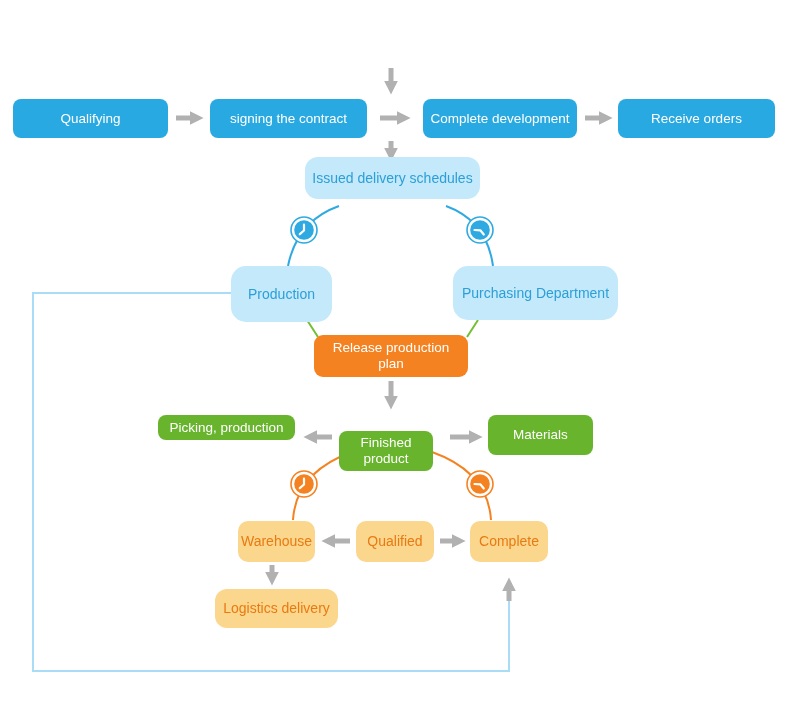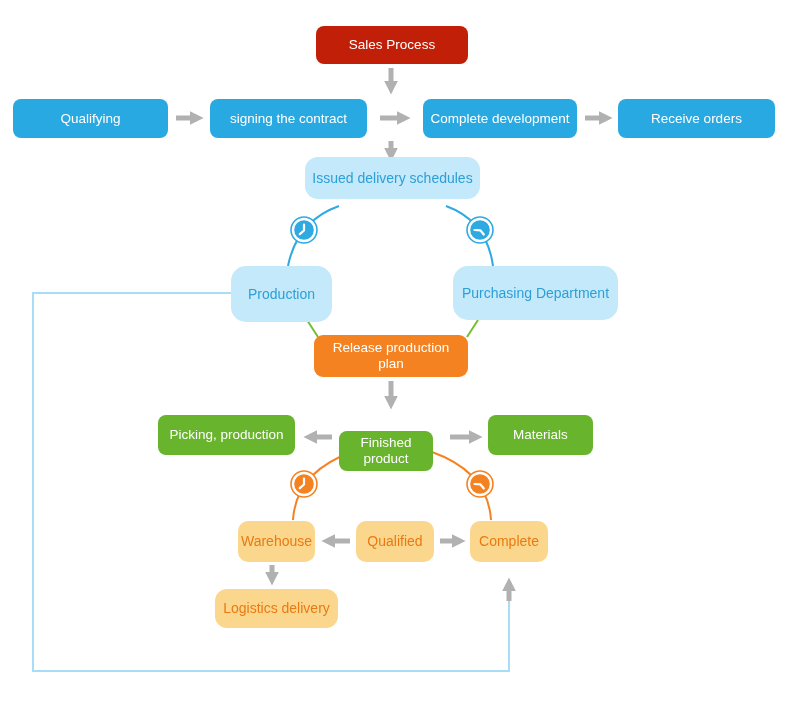--- a/index.html
+++ b/index.html
@@ -78,23 +78,20 @@
       <circle r="9.8" fill="#F58220"></circle>
       <path d="M0,-5.5 L0,0.5 L-4.2,4.2" fill="none" stroke="#ffffff" stroke-width="2.2" stroke-linecap="round" stroke-linejoin="round"></path>
     </g>
     <g transform="translate(480,484)">
       <circle r="13" fill="#ffffff" stroke="#F58220" stroke-width="1.6"></circle>
       <circle r="9.8" fill="#F58220"></circle>
       <path d="M-5.5,0 L0.3,0.3 L3.8,4.5" fill="none" stroke="#ffffff" stroke-width="2.2" stroke-linecap="round" stroke-linejoin="round"></path>
     </g>
   </svg>
 
-  <div class="node red" style="left:316px;top:26px;width:152px;height:38px;">
-    <span>Sales Process</span>
-  </div>
 
   <div class="node blue" style="left:13px;top:99px;width:155px;height:39px;">
     <span>Qualifying</span>
   </div>
   <div class="node blue" style="left:210px;top:99px;width:157px;height:39px;">
     <span>signing the contract</span>
   </div>
   <div class="node blue" style="left:423px;top:99px;width:154px;height:39px;">
     <span>Complete development</span>
   </div>
@@ -110,21 +107,21 @@
     <span>Production</span>
   </div>
   <div class="node lightblue" style="left:453px;top:266px;width:165px;height:54px;border-radius:15px;">
     <span>Purchasing Department</span>
   </div>
 
   <div class="node orange" style="left:314px;top:335px;width:154px;height:42px;">
     <span>Release production plan</span>
   </div>
 
-  <div class="node green" style="left:158px;top:415px;width:137px;height:40px;">
+  <div class="node green" style="left:158px;top:415px;width:137px;height:25px;">
     <span>Picking, production</span>
   </div>
   <div class="node green" style="left:339px;top:418px;width:94px;height:40px;margin-top:13px;">
     <span>Finished product</span>
   </div>
   <div class="node green" style="left:488px;top:415px;width:105px;height:40px;">
     <span>Materials</span>
   </div>
 
   <div class="node yellow" style="left:238px;top:521px;width:77px;height:41px;">

